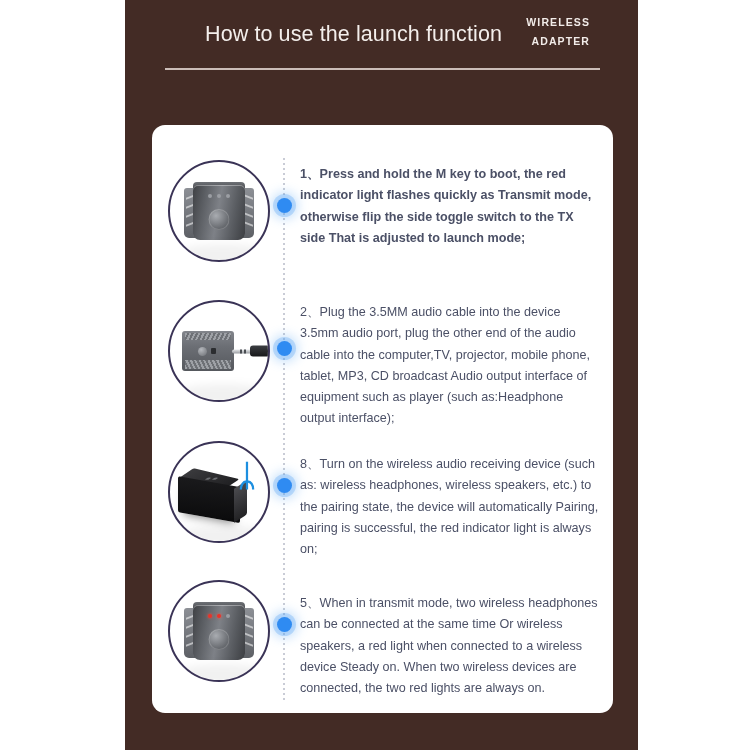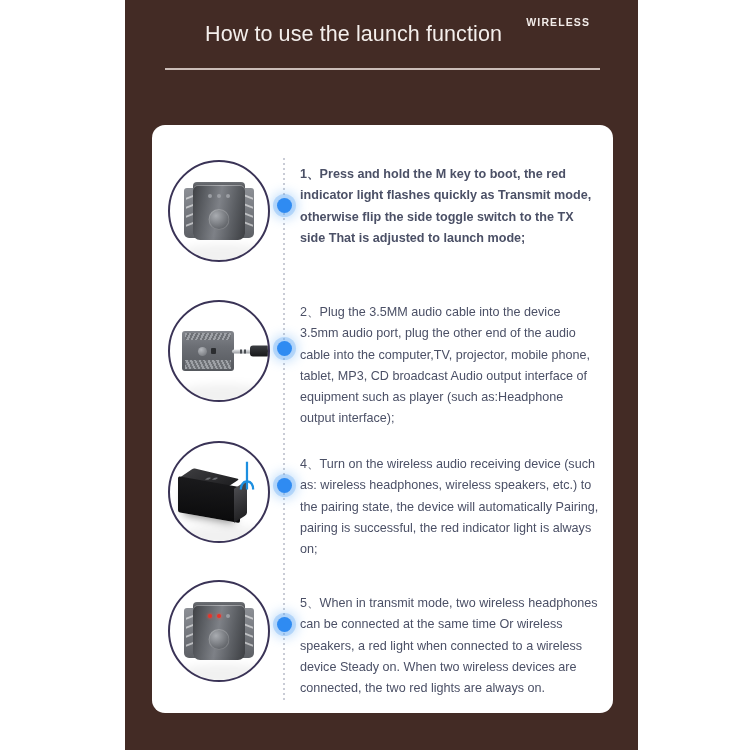--- a/index.html
+++ b/index.html
@@ -169,20 +169,21 @@
 <body>
 
 <div id="page">
 
   <div class="panel"></div>
 
   <div class="header">
     <div class="title">How to use the launch function</div>
     <div class="brand">
       <div>WIRELESS</div>
+      <div>ADAPTER</div>
     </div>
     <div class="divider"></div>
   </div>
 
   <div class="card"></div>
 
   <div class="rail"></div>
   <div class="rail-dot" style="top:198px"></div>
   <div class="rail-dot" style="top:341px"></div>
   <div class="rail-dot" style="top:478px"></div>
@@ -241,21 +242,21 @@
         <div class="spk-top"></div>
         <div class="spk"></div>
         <div class="spk-side"></div>
         <div class="spk-btns">
             <i></i>
             <i></i>
           </div>
         <div class="bt-glyph">ᛦ</div>
       </div>
     </div>
-    <div class="steptext" style="top:454px;">4、Turn on the wireless audio receiving device (such as: wireless headphones, wireless speakers, etc.) to the pairing state, the device will automatically Pairing, pairing is successful, the red indicator light is always on;</div>
+    <div class="steptext" style="top:454px;">8、Turn on the wireless audio receiving device (such as: wireless headphones, wireless speakers, etc.) to the pairing state, the device will automatically Pairing, pairing is successful, the red indicator light is always on;</div>
   </div>
 
   <div class="step">
     <div class="circle" style="left:168px; top:580px;">
       <div class="dev-front">
         <div class="wing l">
           <span style="top:8px"></span>
             <span style="top:17px"></span>
             <span style="top:26px"></span>
             <span style="top:35px"></span>

